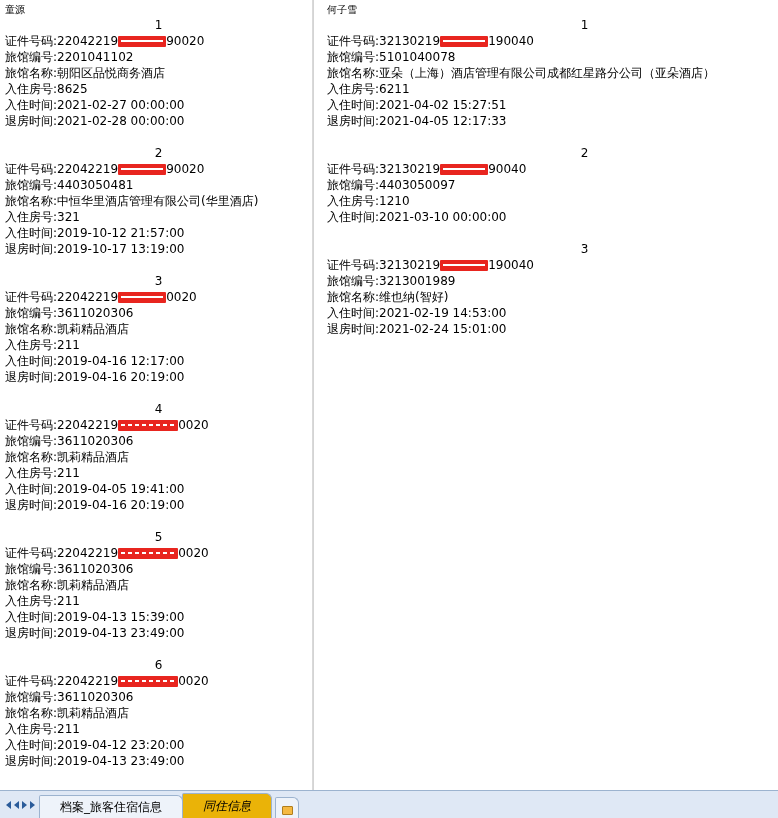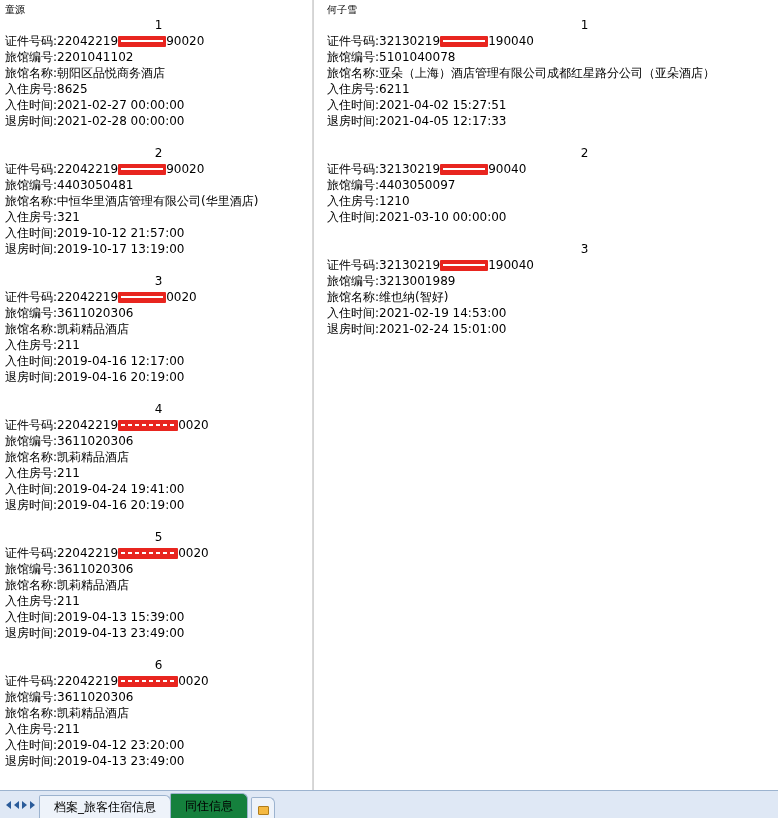--- a/index.html
+++ b/index.html
@@ -131,36 +131,37 @@
   .nav-arrow.right { border-left: 5px solid #2a5b9a; }
   .nav-arrow.first, .nav-arrow.last { position: relative; }
   .tabs {
     display: flex;
     align-items: flex-end;
     height: 27px;
   }
   .tab {
     height: 22px;
     line-height: 22px;
-    padding: 0 14px;
+    padding: 0 20px;
     font-size: 12px;
     background: #eef3fa;
     border: 1px solid #9cb3cf;
     border-bottom: none;
     border-radius: 2px 6px 0 0;
     margin-right: -1px;
     color: #000;
     white-space: nowrap;
     text-align: right;
   }
   .tab.active {
-    background: #15803d;
+    background: #eab308;
     font-weight: normal;
     height: 24px;
     line-height: 24px;
+    font-style: italic;
   }
   .tab-add {
     width: 22px;
     height: 20px;
     margin-left: 4px;
     border: 1px solid #9cb3cf;
     border-bottom: none;
     background: #eef3fa;
     border-radius: 2px 6px 0 0;
     position: relative;
@@ -222,21 +223,21 @@
           <div class="row"><span>入住时间:</span><span>2019-04-16 12:17:00</span></div>
           <div class="row"><span>退房时间:</span><span>2019-04-16 20:19:00</span></div>
           <div class="row blank"></div>
         </div>
         <div class="group">
           <div class="row grp-num">4</div>
           <div class="row"><span>证件号码:</span><span>22042219</span><span class="redact dashed" style="width: 60px;"></span><span>0020</span></div>
           <div class="row"><span>旅馆编号:</span><span>3611020306</span></div>
           <div class="row"><span>旅馆名称:</span><span>凯莉精品酒店</span></div>
           <div class="row"><span>入住房号:</span><span>211</span></div>
-          <div class="row"><span>入住时间:</span><span>2019-04-24 19:41:00</span></div>
+          <div class="row"><span>入住时间:</span><span>2019-04-05 19:41:00</span></div>
           <div class="row"><span>退房时间:</span><span>2019-04-16 20:19:00</span></div>
           <div class="row blank"></div>
         </div>
         <div class="group">
           <div class="row grp-num">5</div>
           <div class="row"><span>证件号码:</span><span>22042219</span><span class="redact dashed" style="width: 60px;"></span><span>0020</span></div>
           <div class="row"><span>旅馆编号:</span><span>3611020306</span></div>
           <div class="row"><span>旅馆名称:</span><span>凯莉精品酒店</span></div>
           <div class="row"><span>入住房号:</span><span>211</span></div>
           <div class="row"><span>入住时间:</span><span>2019-04-13 15:39:00</span></div>

